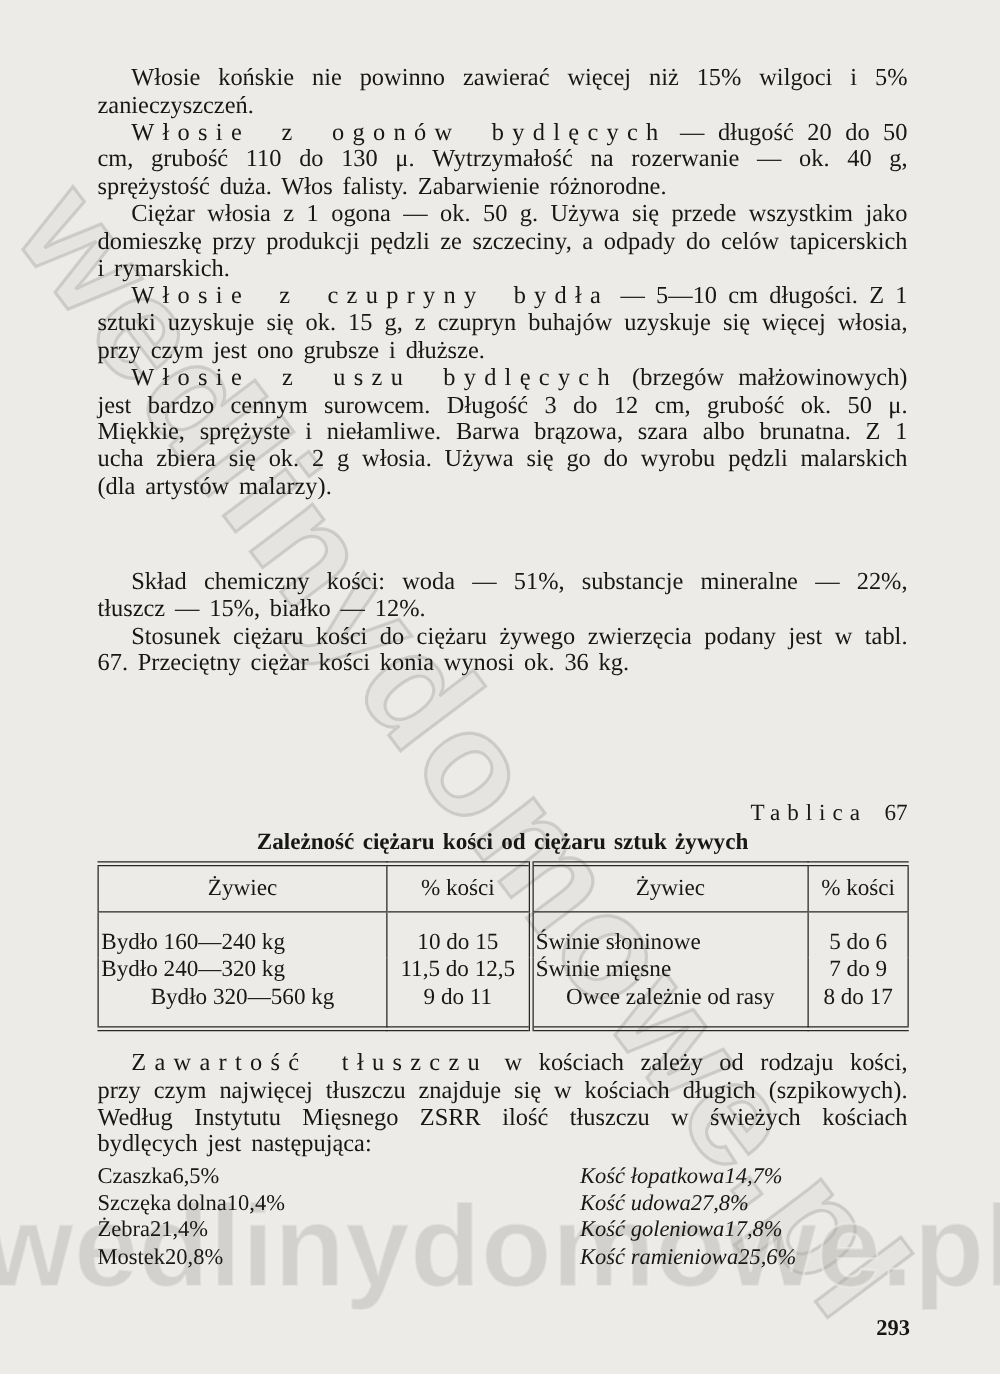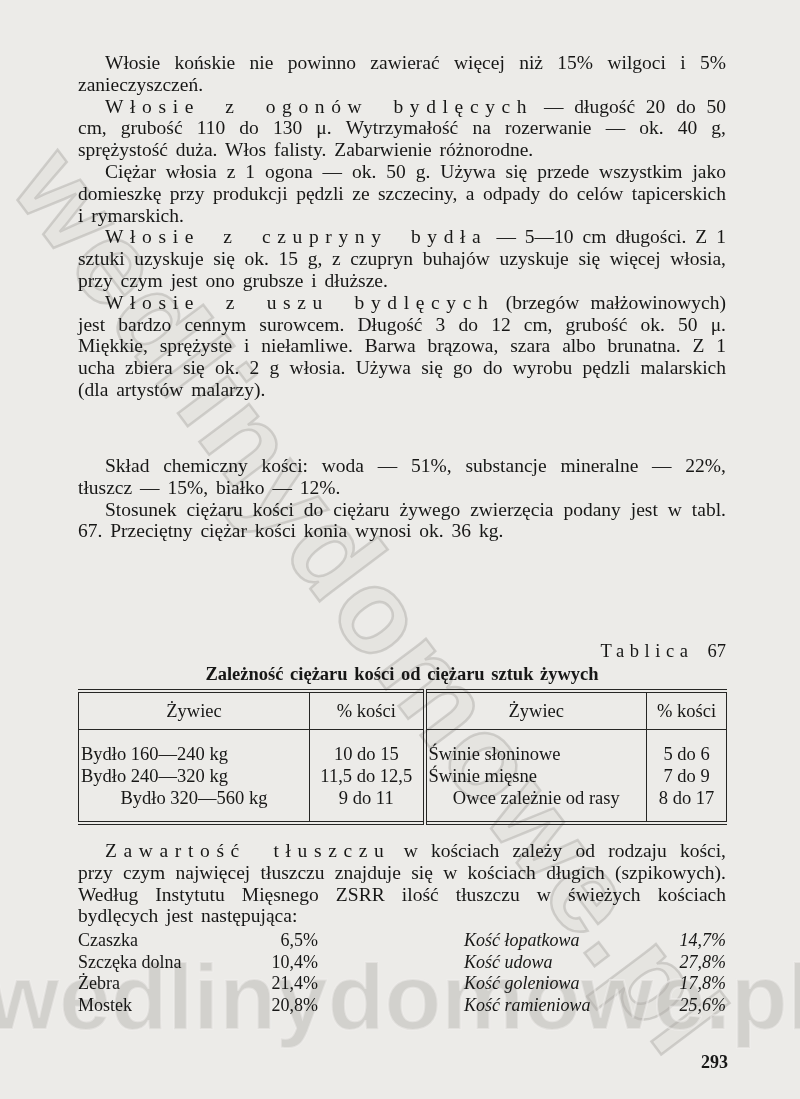--- a/index.html
+++ b/index.html
@@ -100,21 +100,21 @@
   td.name-r{padding-left:12px;}
   td.val{text-align:center;}
   tbody tr.first td{padding-top:14px;}
   tbody tr.last td{padding-bottom:12px;text-align:center;}
   
   .bone-list{font-size:18px;line-height:21.7px;}
   .bone-cols{display:flex;justify-content:space-between;}
   .bone-col{display:block;}
   .bone-col.left{width:240px;}
   .bone-col.right{width:262px;font-style:italic;}
-  .bone-row{display:flex;justify-content:space-between;}
+  .bone-row{display:flex;}
   .bone-row .val{text-align:right;}
   .bone-summary{
     text-align:center;
     font-size:18.5px;
     word-spacing:2px;
   }
   .page-number{
     position:absolute;
     top:1052px;right:72px;
     font-size:18px;

